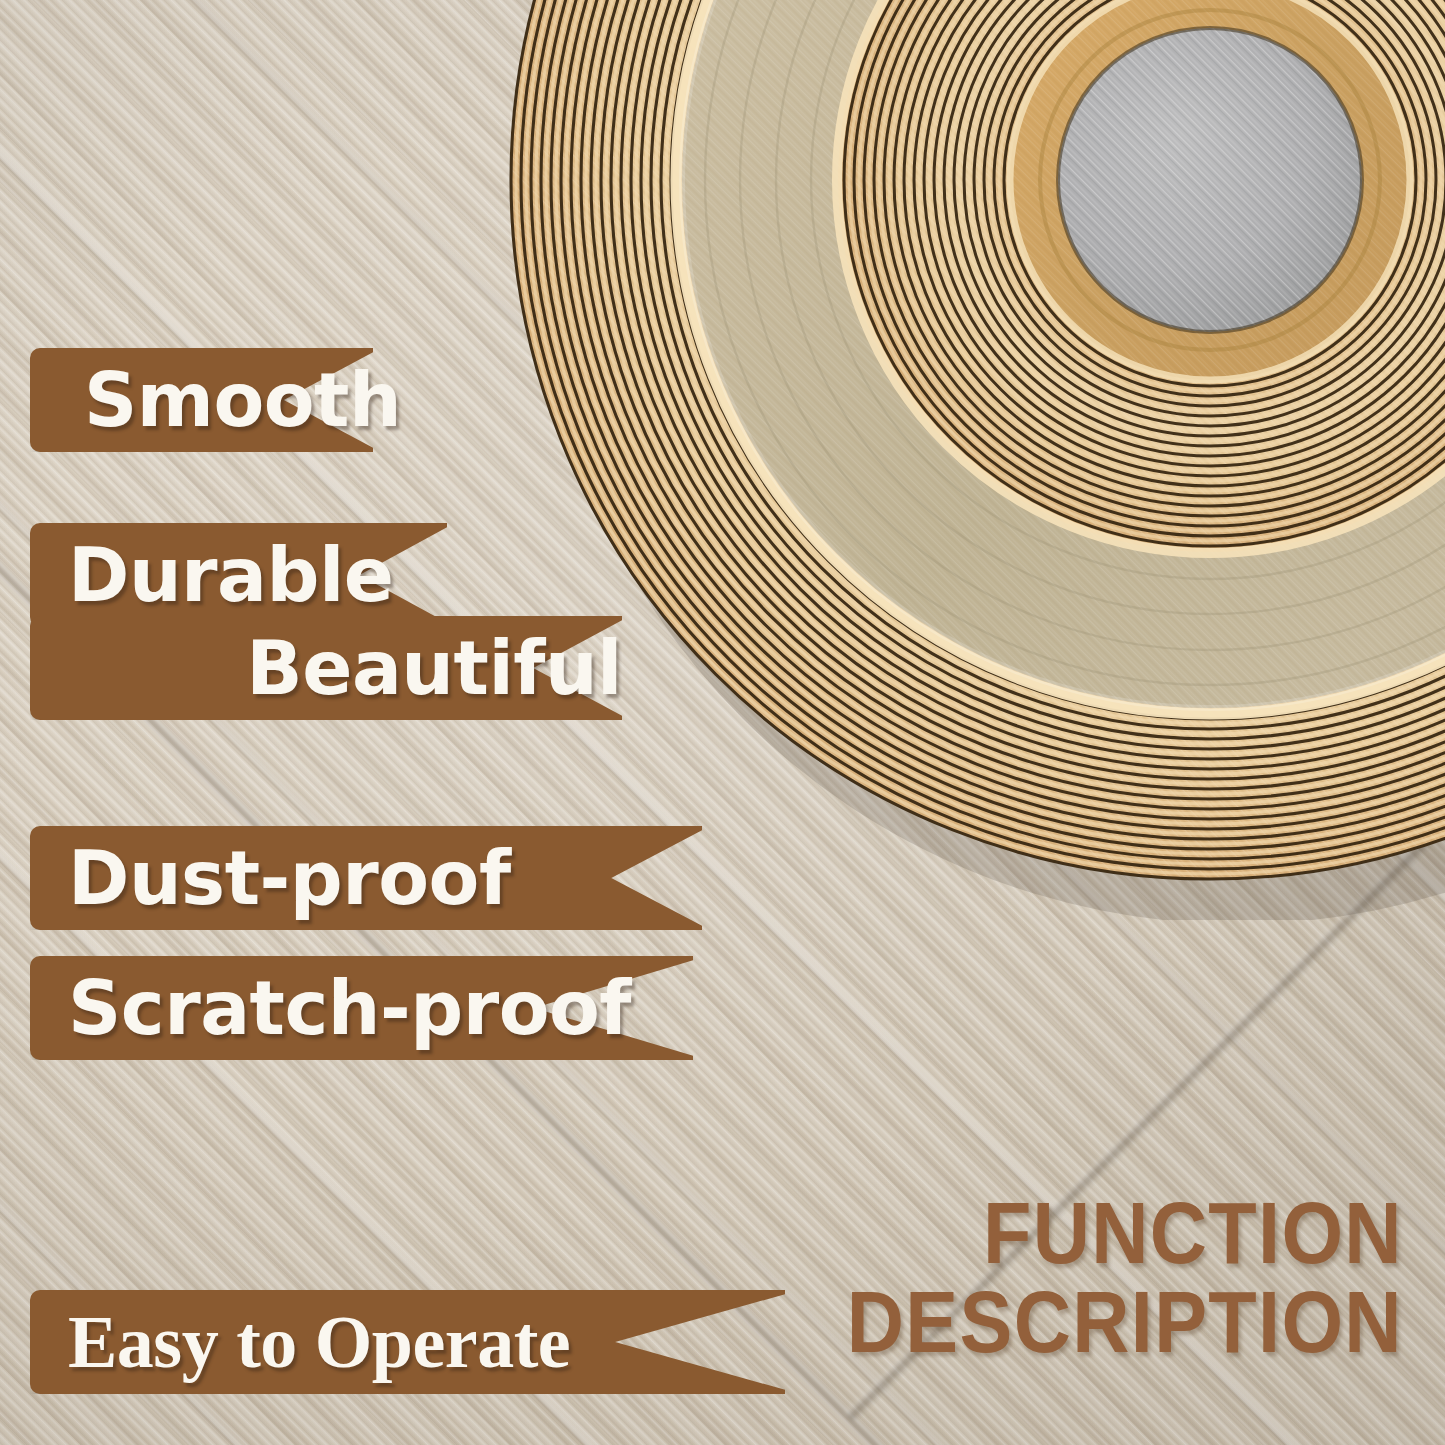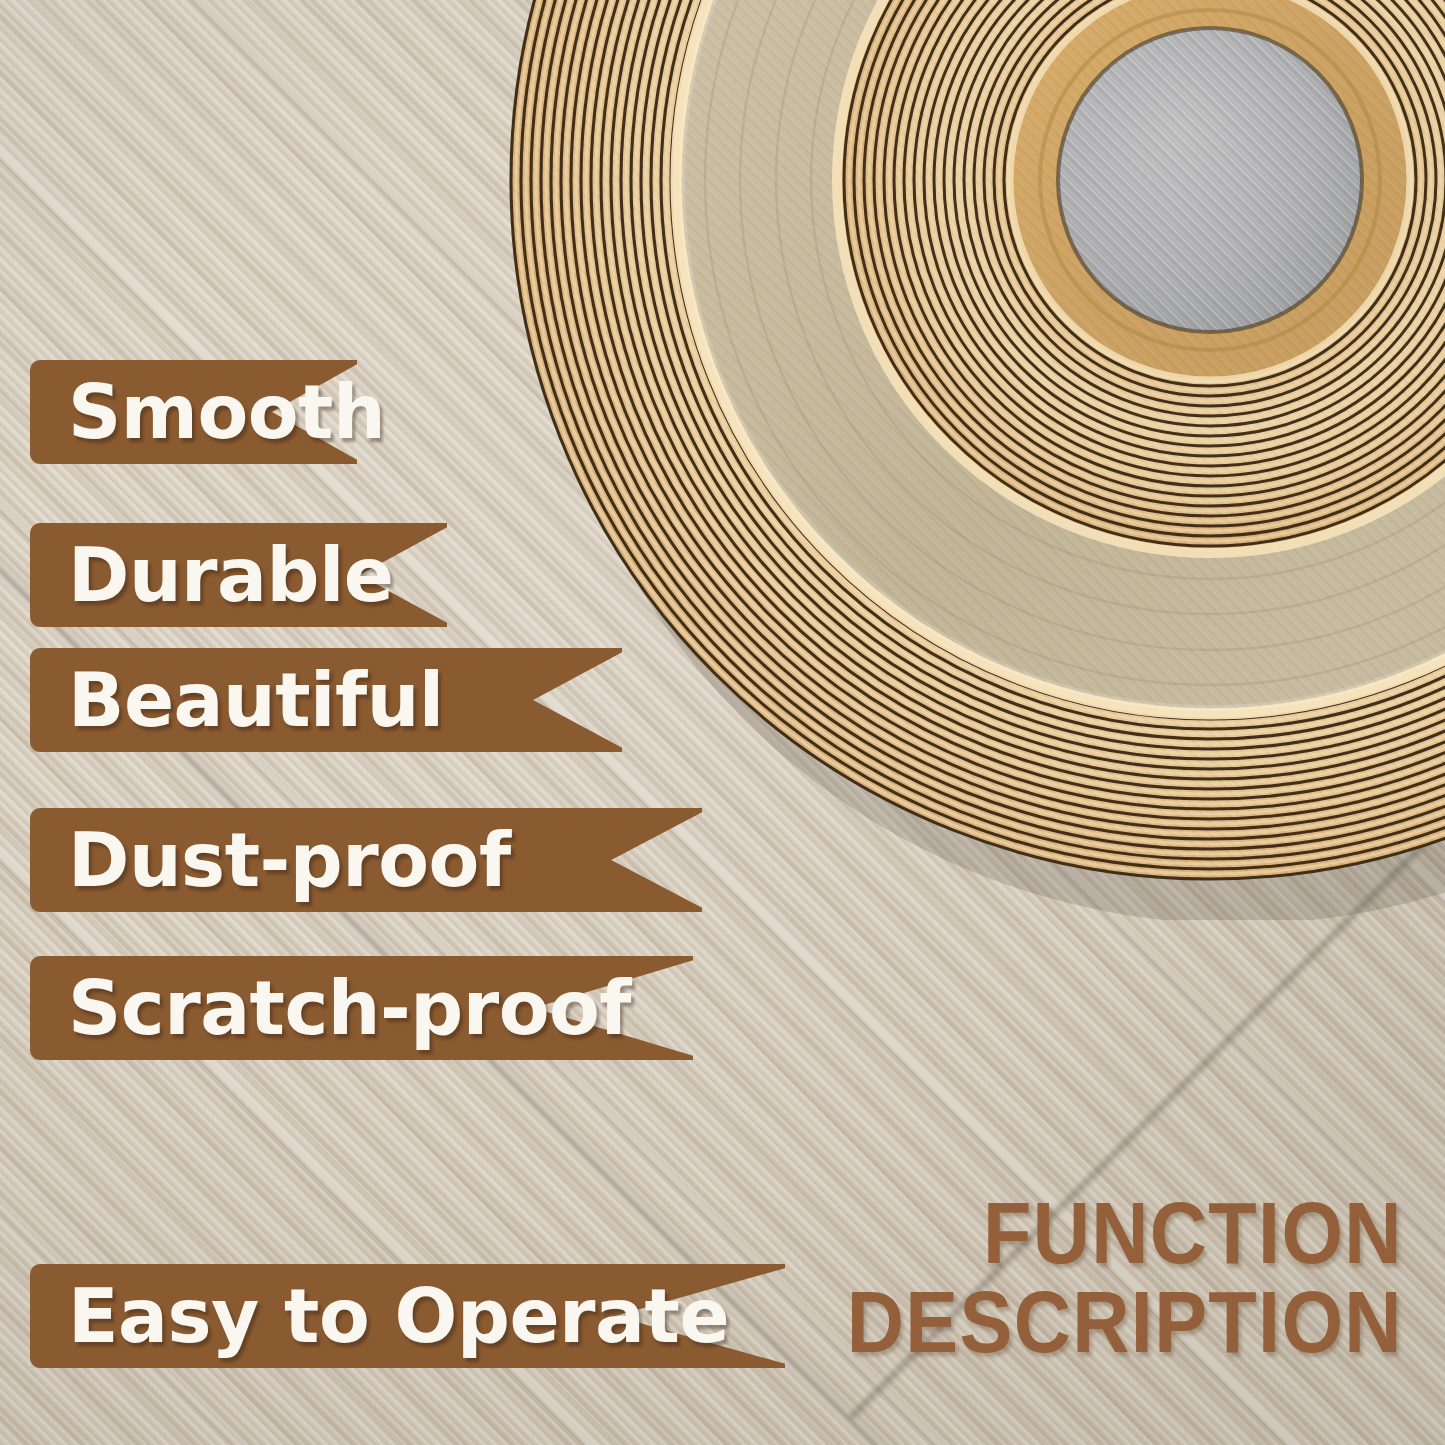--- a/index.html
+++ b/index.html
@@ -357,57 +357,57 @@
       <circle cx="740" cy="740" r="152" fill="url(#greyGrainP)" opacity="0.9"></circle>
       <circle cx="740" cy="740" r="152" fill="none" stroke="#3a2d18" stroke-width="4" opacity="0.55"></circle>
 
       <circle cx="740" cy="740" r="700" fill="none"></circle>
       <path d="M40 740 A700 700 0 0 1 1440 740 A700 700 0 0 1 40 740 Z" fill="url(#lightSweep)" opacity="0"></path>
     </svg>
   </div>
 
   <div class="banners">
 
-    <div class="banner" style="top:360px; width:327px;">
+    <div class="banner" style="top:348px; width:327px;padding-left:16px;">
       <div class="banner-shape" style="-webkit-clip-path:polygon(0 5%,0 0,82% 0,100% 0,100% 4%,74% 50%,100% 96%,100% 100%,82% 100%,0 100%,0 95%);
                   clip-path:polygon(0 5%,0 0,82% 0,100% 0,100% 4%,74% 50%,100% 96%,100% 100%,82% 100%,0 100%,0 95%);
                   border-top-left-radius:10px;border-bottom-left-radius:10px;"></div>
       <span class="banner-label">Smooth</span>
     </div>
 
     <div class="banner" style="top:498px; width:417px;margin-top:25px;">
       <div class="banner-shape" style="-webkit-clip-path:polygon(0 5%,0 0,86% 0,100% 0,100% 4%,79% 50%,100% 96%,100% 100%,86% 100%,0 100%,0 95%);
                   clip-path:polygon(0 5%,0 0,86% 0,100% 0,100% 4%,79% 50%,100% 96%,100% 100%,86% 100%,0 100%,0 95%);
                   border-top-left-radius:10px;border-bottom-left-radius:10px;"></div>
       <span class="banner-label">Durable</span>
     </div>
 
-    <div class="banner" style="top:648px; width:592px;">
+    <div class="banner" style="top:616px; width:592px;justify-content:flex-end;">
       <div class="banner-shape" style="-webkit-clip-path:polygon(0 5%,0 0,90% 0,100% 0,100% 4%,85% 50%,100% 96%,100% 100%,90% 100%,0 100%,0 95%);
                   clip-path:polygon(0 5%,0 0,90% 0,100% 0,100% 4%,85% 50%,100% 96%,100% 100%,90% 100%,0 100%,0 95%);
                   border-top-left-radius:10px;border-bottom-left-radius:10px;"></div>
       <span class="banner-label">Beautiful</span>
     </div>
 
-    <div class="banner" style="top:808px; width:672px;align-items:center;">
+    <div class="banner" style="top:826px; width:672px;align-items:center;">
       <div class="banner-shape" style="-webkit-clip-path:polygon(0 5%,0 0,91% 0,100% 0,100% 4%,86.5% 50%,100% 96%,100% 100%,91% 100%,0 100%,0 95%);
                   clip-path:polygon(0 5%,0 0,91% 0,100% 0,100% 4%,86.5% 50%,100% 96%,100% 100%,91% 100%,0 100%,0 95%);
                   border-top-left-radius:10px;border-bottom-left-radius:10px;"></div>
       <span class="banner-label">Dust-proof</span>
     </div>
 
     <div class="banner" style="top:948px; width:663px;margin-top:8px;">
       <div class="banner-shape" style="-webkit-clip-path:polygon(0 5%,0 0,91% 0,100% 0,100% 4%,76% 50%,100% 96%,100% 100%,91% 100%,0 100%,0 95%);
                   clip-path:polygon(0 5%,0 0,91% 0,100% 0,100% 4%,76% 50%,100% 96%,100% 100%,91% 100%,0 100%,0 95%);
                   border-top-left-radius:10px;border-bottom-left-radius:10px;"></div>
       <span class="banner-label">Scratch-proof</span>
     </div>
 
 
-    <div class="banner" style="top:1264px; width:755px;">
+    <div class="banner" style="top:1290px; width:755px;font-family:Liberation Serif, serif;">
       <div class="banner-shape" style="-webkit-clip-path:polygon(0 5%,0 0,92% 0,100% 0,100% 4%,77.5% 50%,100% 96%,100% 100%,92% 100%,0 100%,0 95%);
                   clip-path:polygon(0 5%,0 0,92% 0,100% 0,100% 4%,77.5% 50%,100% 96%,100% 100%,92% 100%,0 100%,0 95%);
                   border-top-left-radius:10px;border-bottom-left-radius:10px;"></div>
       <span class="banner-label">Easy to Operate</span>
     </div>
 
   </div>
 
   <div class="fn-desc">
     <span class="ln">FUNCTION</span>

